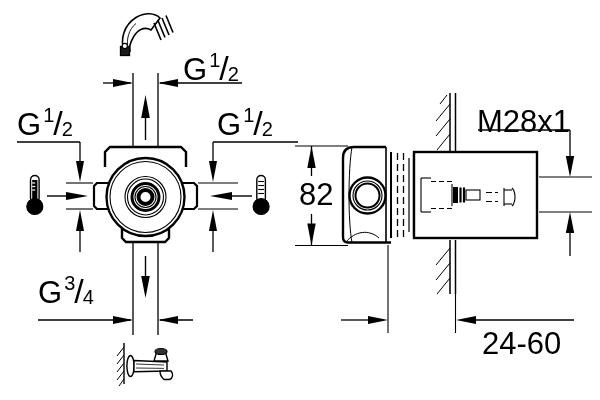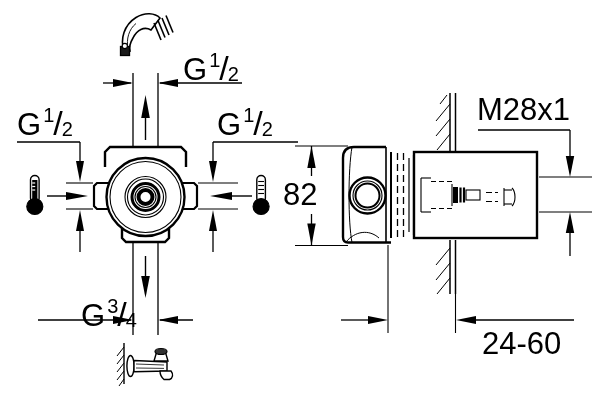--- a/index.html
+++ b/index.html
@@ -253,23 +253,23 @@
 </div>
 
 <div class="dim" style="left:17px; top:106px;">
   <span class="fr-sym">G</span><span class="fr-num">1</span><span class="fr-sl">/</span><span class="fr-den">2</span>
 </div>
 
 <div class="dim" style="left:217px; top:106px;">
   <span class="fr-sym">G</span><span class="fr-num">1</span><span class="fr-sl">/</span><span class="fr-den">2</span>
 </div>
 
-<div class="dim" style="left:38px; top:297px;margin-left:43px;">
+<div class="dim" style="left:38px; top:274px;">
   <span class="fr-sym">G</span><span class="fr-num">3</span><span class="fr-sl">/</span><span class="fr-den">4</span>
 </div>
 
-<div class="dim" style="left:283px; top:179px;">82</div>
-
-<div class="dim" style="left:477px; top:94px;">M28x1</div>
+<div class="dim" style="left:299px; top:179px;">82</div>
+
+<div class="dim" style="left:477px; top:106px;">M28x1</div>
 
 <div class="dim" style="left:482px; top:288px;margin-top:40px;">24-60</div>
 
 </div>
 
 </body></html>

